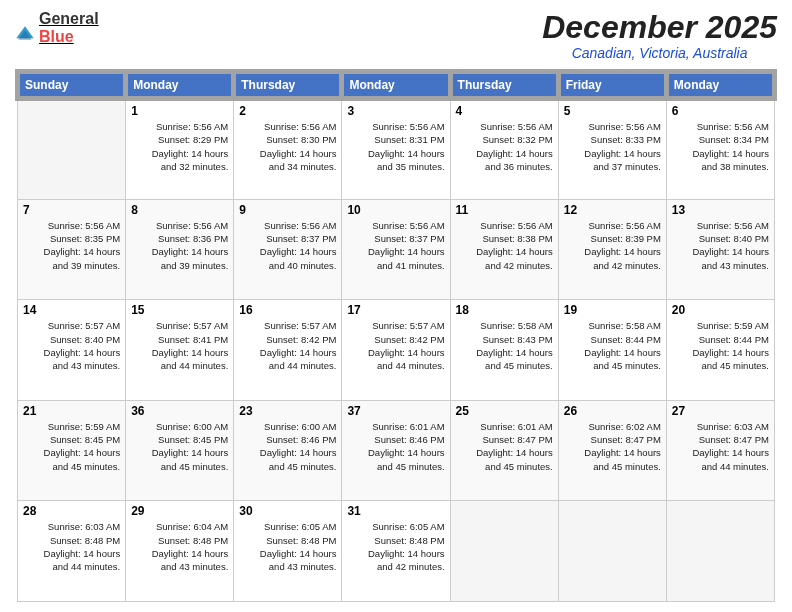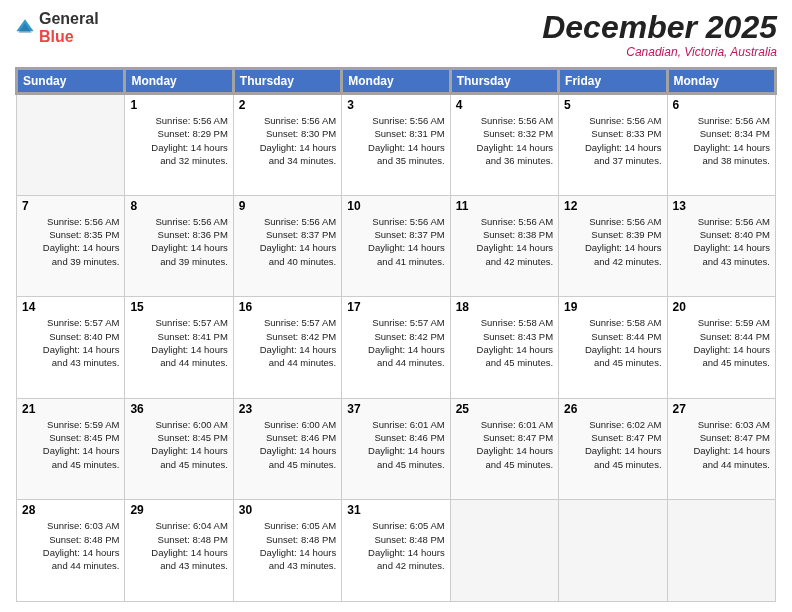--- a/index.html
+++ b/index.html
@@ -19,22 +19,23 @@
       flex-direction: column;
     }
     .header {
       display: flex;
       justify-content: space-between;
       align-items: flex-start;
       margin-bottom: 8px;
     }
     .logo {
       display: flex;
-      align-items: center;
+      align-items: flex-end;
       gap: 4px;
+      text-decoration: underline;
     }
     .logo-text {
       font-size: 16px;
       font-weight: bold;
       line-height: 1.1;
     }
     .logo-general { color: #333; }
     .logo-blue { color: #ef4444; }
     .logo-icon {
       width: 20px;
@@ -44,38 +45,39 @@
       text-align: right;
       font-style: italic;
     }
     .month-title {
       font-size: 32px;
       font-weight: bold;
       color: #222;
       line-height: 1.1;
     }
     .location {
-      font-size: 12px;
-      color: #be185d;
+      font-size: 14px;
+      color: #1d4ed8;
+      text-align: center;
     }
     .calendar {
       flex: 1;
       border: 1px solid #ccc;
       border-collapse: collapse;
       width: 100%;
       table-layout: fixed;
     }
     .calendar th {
       background-color: #4472c4;
       color: #fff;
       text-align: left;
       padding: 4px 5px;
       font-size: 12px;
       font-weight: bold;
-      border: 3px solid #a3a3a3;
+      border: 5px solid #a3a3a3;
     }
     .calendar td {
       vertical-align: top;
       padding: 3px 5px;
       border: 1px solid #ccc;
       background: #fff;
       height: 90px;
     }
     .calendar tr:nth-child(even) td {
       background: #f9f9f9;

